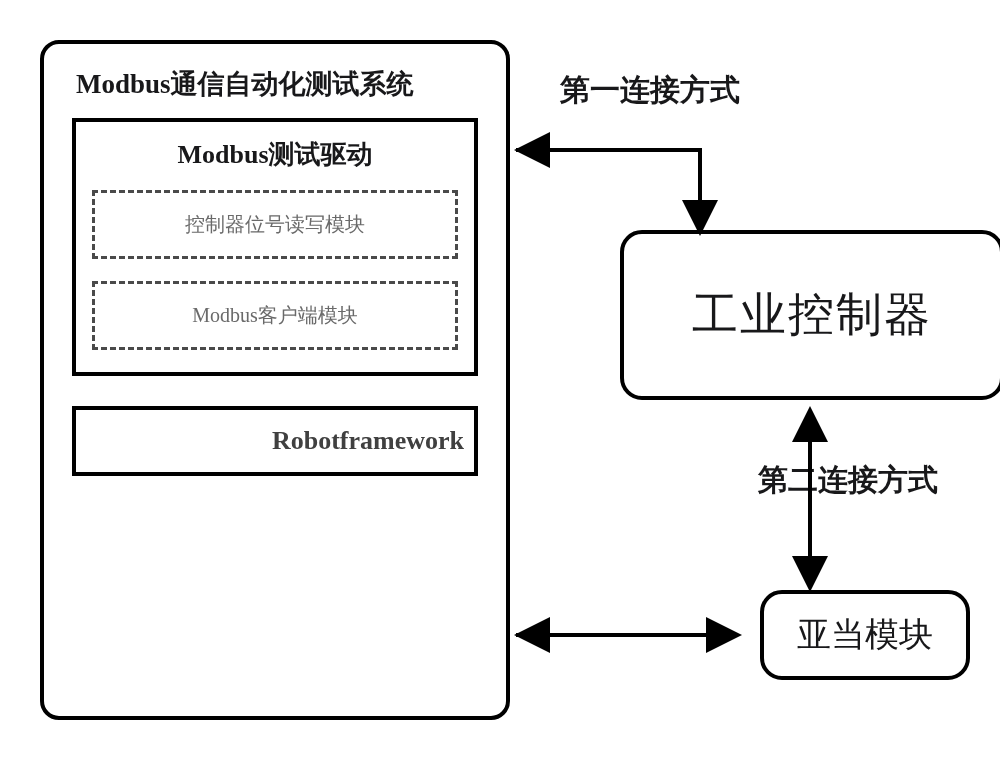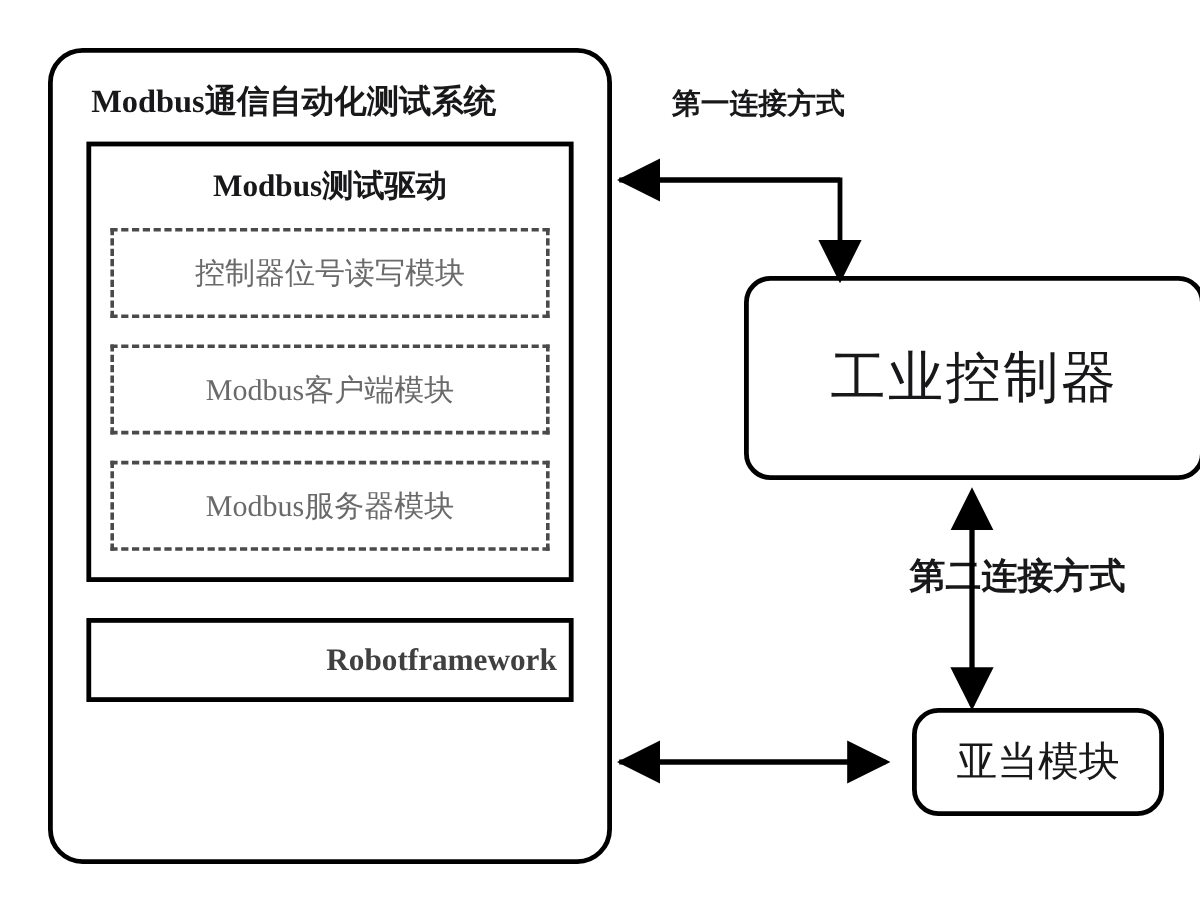--- a/index.html
+++ b/index.html
@@ -10,21 +10,21 @@
       font-family: "SimSun", "Songti SC", serif;
       position: relative;
     }
     .system-container {
       position: absolute;
       left: 40px;
       top: 40px;
       width: 470px;
       height: 680px;
       border: 4px solid #000;
-      border-radius: 29px;
+      border-radius: 19px;
       padding: 22px 28px;
     }
     .system-title {
       font-weight: bold;
       font-size: 27px;
       color: #18181a;
       margin-bottom: 16px;
       padding-left: 4px;
     }
     .driver-box {
@@ -36,21 +36,21 @@
       font-weight: bold;
       font-size: 26px;
       color: #18181a;
       text-align: center;
       margin-bottom: 18px;
     }
     .dashed-module {
       border: 3px dashed #4a4a4a;
       padding: 18px 10px;
       text-align: center;
-      font-size: 25px;
+      font-size: 20px;
       color: #6a6a6a;
       margin-bottom: 22px;
     }
     .dashed-module:last-child { margin-bottom: 4px; }
     .solid-module {
       border: 4px solid #000;
       padding: 16px 10px;
       text-align: right;
       font-size: 26px;
       font-weight: bold;
@@ -83,21 +83,21 @@
       display: flex;
       align-items: center;
       justify-content: center;
       font-size: 34px;
       color: #18181a;
     }
     .label-1 {
       position: absolute;
       left: 560px;
       top: 70px;
-      font-size: 24px;
+      font-size: 30px;
       font-weight: bold;
       color: #18181a;
     }
     .label-2 {
       position: absolute;
       left: 758px;
       top: 460px;
       font-size: 30px;
       font-weight: bold;
       color: #18181a;
@@ -111,21 +111,20 @@
   </style>
 </head>
 <body>
 
 <div class="system-container">
   <div class="system-title">Modbus通信自动化测试系统</div>
   <div class="driver-box">
     <div class="driver-title">Modbus测试驱动</div>
     <div class="dashed-module">控制器位号读写模块</div>
     <div class="dashed-module">Modbus客户端模块</div>
-    <div class="dashed-module">Modbus服务器模块</div>
   </div>
   <div class="solid-module">Robotframework</div>
 </div>
 
 <div class="controller-box">
   <span>工业控制器</span>
 </div>
 
 <div class="adam-box">
   <span>亚当模块</span>

